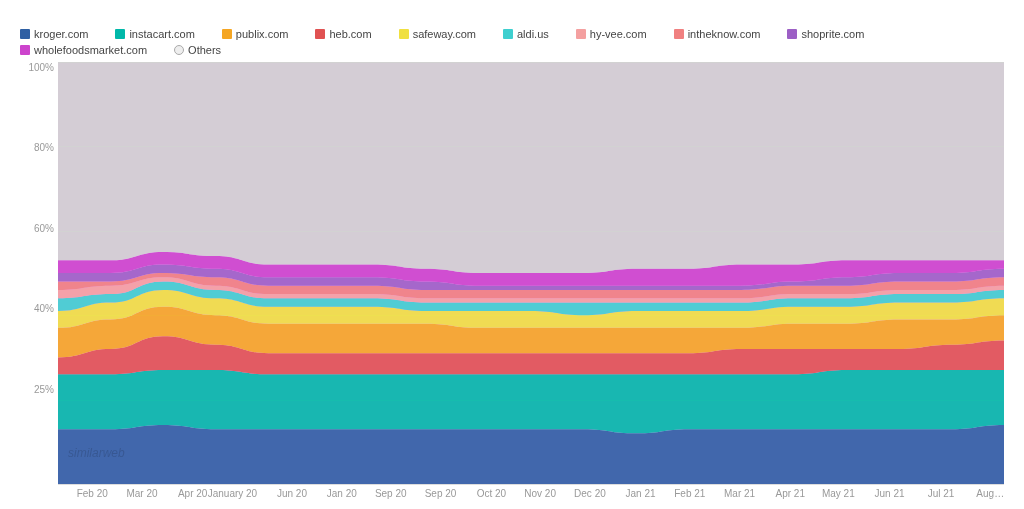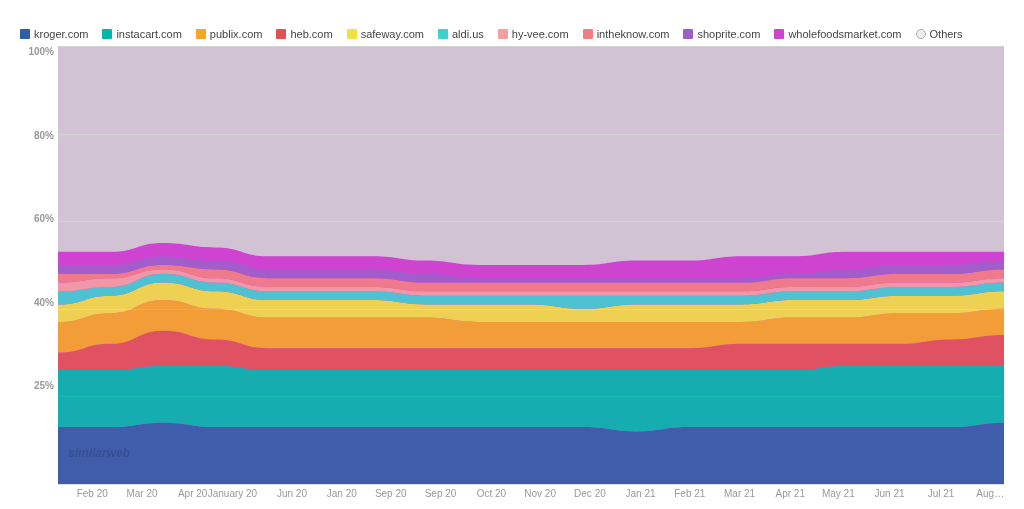--- a/index.html
+++ b/index.html
@@ -28,21 +28,21 @@
       font-weight: 700;
       color: #222;
     }
     .subtitle {
       font-size: 13px;
       color: #555;
     }
     .legend {
       display: flex;
       flex-wrap: wrap;
-      gap: 4px 14px;
+      gap: 4px 27px;
       margin-bottom: 6px;
       font-size: 11px;
       color: #444;
     }
     .legend-item {
       display: flex;
       align-items: center;
       gap: 4px;
     }
     .legend-dot {
@@ -62,40 +62,39 @@
     .chart-area {
       flex: 1;
       display: flex;
       flex-direction: column;
       position: relative;
     }
     .chart-wrapper {
       flex: 1;
       display: flex;
       position: relative;
-      font-weight: bold;
     }
     .y-axis {
       width: 38px;
       display: flex;
       flex-direction: column;
       justify-content: space-between;
       padding-bottom: 20px;
       padding-top: 0;
     }
     .y-label {
       font-size: 10px;
       color: #999;
       text-align: right;
       padding-right: 4px;
     }
     .chart-body {
       flex: 1;
       position: relative;
-      background: #d946ef;
+      background: #f0abfc;
     }
     .grid-lines {
       position: absolute;
       top: 0; left: 0; right: 0; bottom: 0;
     }
     .grid-line {
       position: absolute;
       left: 0; right: 0;
       border-top: 1px solid #ddd;
     }

